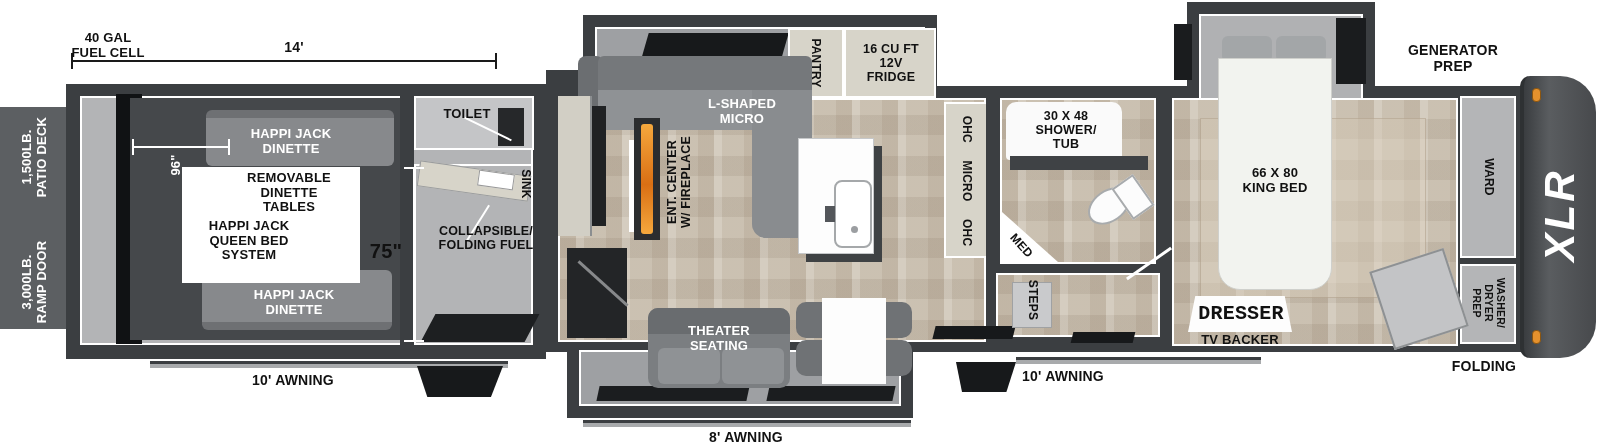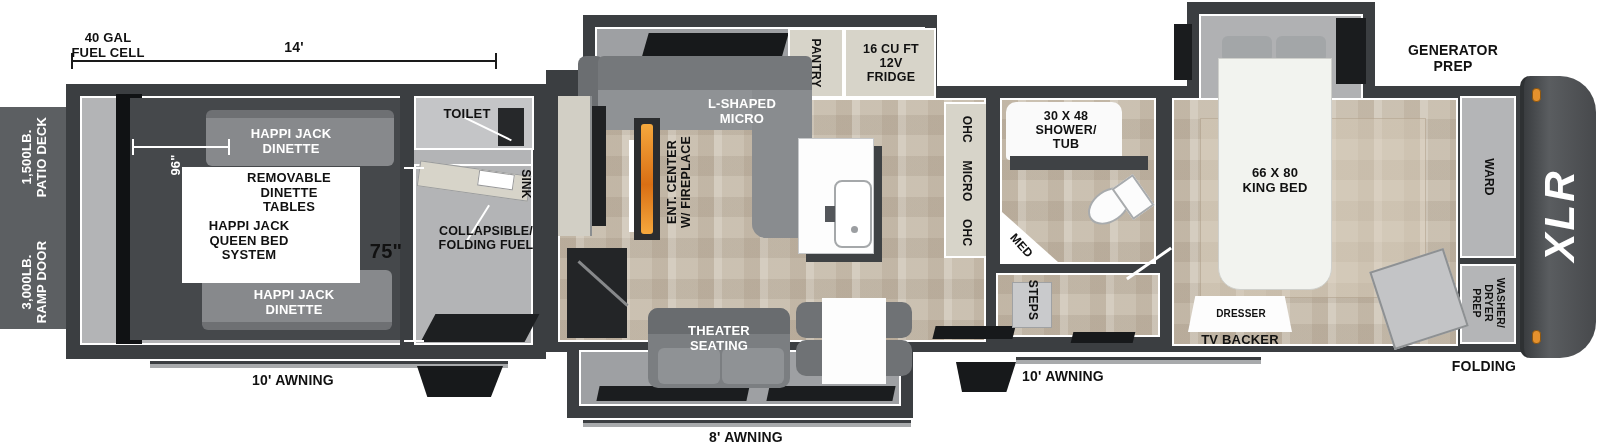--- a/index.html
+++ b/index.html
@@ -174,21 +174,21 @@
   <div style="left:1336px;top:18px;width:30px;height:66px;background:#1a1c1e;"></div>
   <div class="room wood" style="left:1172px;top:98px;width:286px;height:248px;"></div>
   <div style="left:1200px;top:118px;width:226px;height:180px;background:rgba(222,211,192,.45);border:1px solid rgba(150,130,105,.35);"></div>
   <div class="furn" style="left:1222px;top:36px;width:50px;height:26px;background:#a3a6a8;border-radius:6px;"></div>
   <div class="furn" style="left:1276px;top:36px;width:50px;height:26px;background:#a3a6a8;border-radius:6px;"></div>
   <div class="furn" style="left:1218px;top:58px;width:114px;height:232px;background:#f2f3ef;border:1px solid #cfd0cc;border-radius:0 0 22px 22px;"></div>
   <div class="lbl" style="left:1275px;top:153px;margin-top:28px;">66 X 80
 KING BED</div>
   <div class="furn" style="left:1380px;top:258px;width:78px;height:82px;background:#c3c4c6;border:2px solid #8e9193;transform:rotate(-18deg);"></div>
   <div class="furn" style="left:1188px;top:296px;width:104px;height:36px;background:#fdfdfd;clip-path:polygon(7% 0,93% 0,100% 100%,0 100%);z-index:4;"></div>
-  <div class="lbl" style="left:1241px;top:314px;font-size:10px;">DRESSER</div>
+  <div class="lbl" style="left:1241px;top:314px;font-size:20px;font-family:Liberation Mono, monospace;">DRESSER</div>
   <div class="lbl" style="left:1240px;top:340px;">TV BACKER</div>
 
   <div class="room" style="left:1460px;top:96px;width:56px;height:162px;background:#b4b5b7;"></div>
   <div class="lbl r90" style="left:1488px;top:177px;font-size:12px;">WARD</div>
   <div class="room" style="left:1460px;top:264px;width:56px;height:80px;background:#b4b5b7;"></div>
   <div class="lbl r90" style="left:1488px;top:303px;font-size:10.5px;">WASHER/
 DRYER
 PREP</div>
   <div class="lbl" style="left:1484px;top:367px;font-size:14px;">FOLDING</div>
 

